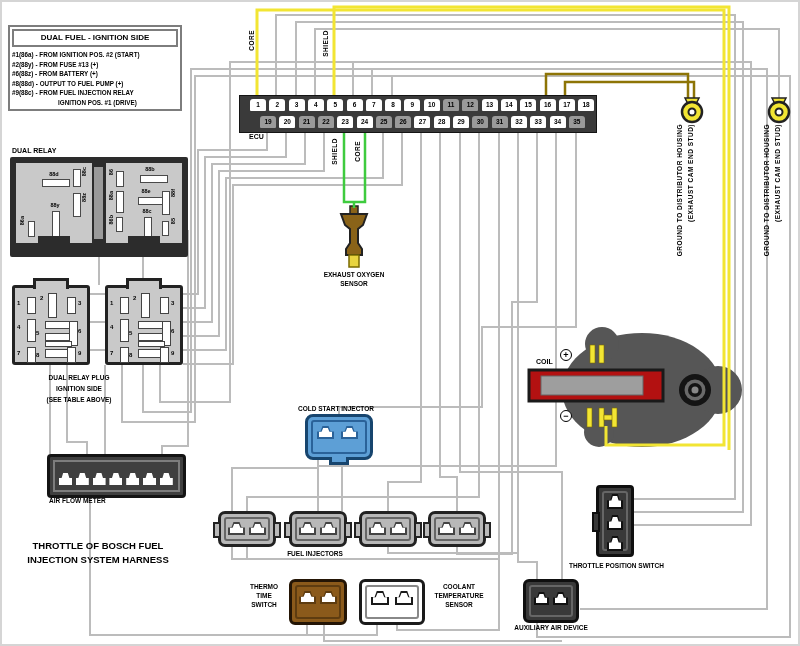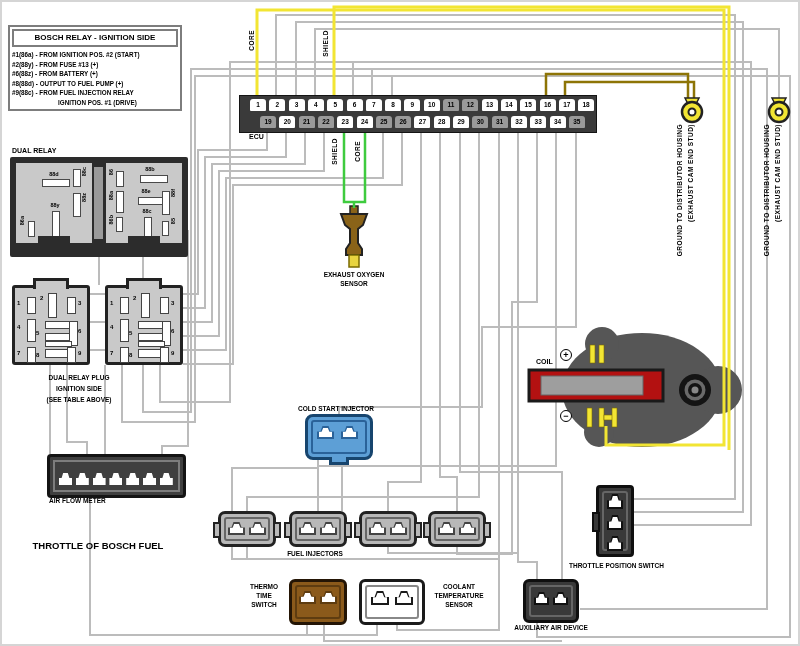--- a/index.html
+++ b/index.html
@@ -151,21 +151,21 @@
       <circle cx="690" cy="110" r="3.5" fill="#fff" stroke="#222" stroke-width="2"></circle>
     </g>
     <g>
       <polygon points="770,96 784,96 781,102 773,102" fill="#f2e533" stroke="#222" stroke-width="1.5"></polygon>
       <circle cx="777" cy="110" r="10" fill="#f2e533" stroke="#222" stroke-width="2.5"></circle>
       <circle cx="777" cy="110" r="3.5" fill="#fff" stroke="#222" stroke-width="2"></circle>
     </g>
   </svg>
 
   <div id="legend" class="abs">
-    <div class="title">BOSCH RELAY - IGNITION SIDE</div>
+    <div class="title">DUAL FUEL - IGNITION SIDE</div>
     <div class="ln">#1(86a) - FROM IGNITION POS. #2 (START)</div>
     <div class="ln">#2(88y) - FROM FUSE #13 (+)</div>
     <div class="ln">#6(88z) - FROM BATTERY (+)</div>
     <div class="ln">#8(88d) - OUTPUT TO FUEL PUMP (+)</div>
     <div class="ln">#9(88c) - FROM FUEL INJECTION RELAY</div>
     <div class="ln cont">IGNITION POS. #1 (DRIVE)</div>
   </div>
 
   <div id="ecu" class="abs">
       <div class="epin" style="left: 10px; top: 3px;">1</div>
@@ -322,20 +322,21 @@
         </div>
         <div class="castle" style="left: 104.8px; top: 11px; width: 13px; height: 12px; background: rgb(255, 255, 255);">
           <div class="castle" style="left: 2px; top: 2px; width: 9px; height: 8px; background: rgb(255, 255, 255);"></div>
         </div>
       </div>
   </div>
   <div class="abs clab" style="left:47px;top:494px;">AIR FLOW METER</div>
 
   <div class="abs" style="left:8px;top:537px;width:176px;text-align:center;font:bold 9.5px/14px 'Liberation Sans',sans-serif;">
     <div>THROTTLE OF BOSCH FUEL</div>
+    <div>INJECTION SYSTEM HARNESS</div>
   </div>
 
   <div class="abs clab" style="left:284px;top:402px;width:100px;">COLD START INJECTOR</div>
   <div id="csi" class="conn abs">
       <div class="frame"></div>
       <div class="castle" style="left: 9px; top: 9px; width: 17px; height: 13px; background: rgb(42, 98, 153);">
         <div class="castle" style="left: 2px; top: 2px; width: 13px; height: 9px; background: rgb(255, 255, 255);"></div>
       </div>
       <div class="castle" style="left: 33px; top: 9px; width: 17px; height: 13px; background: rgb(42, 98, 153);">
         <div class="castle" style="left: 2px; top: 2px; width: 13px; height: 9px; background: rgb(255, 255, 255);"></div>

